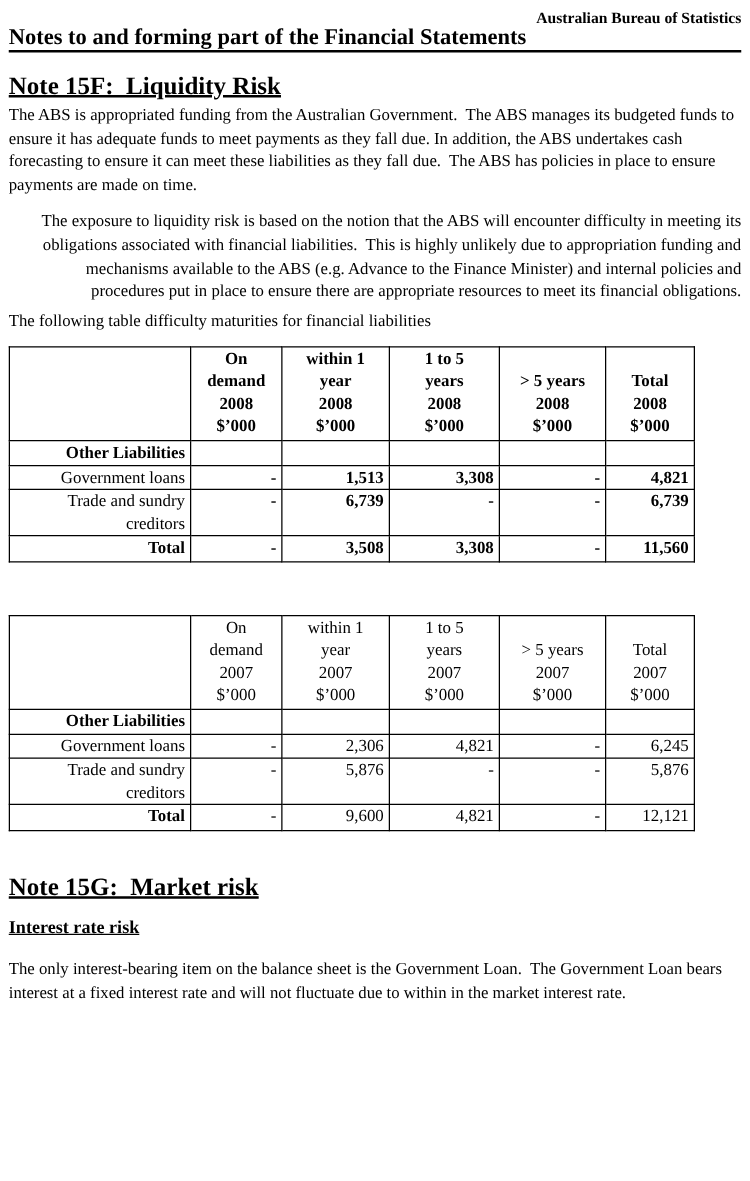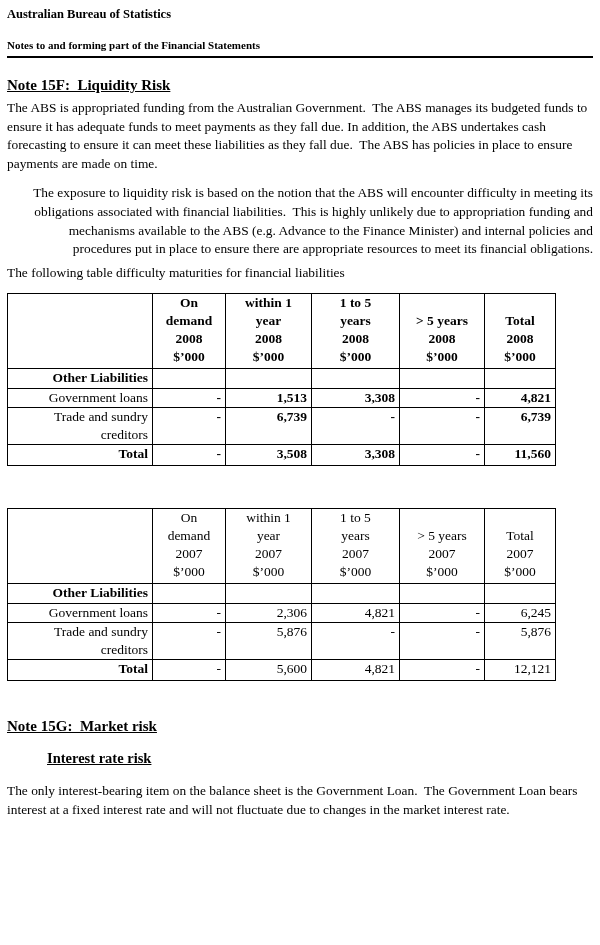--- a/index.html
+++ b/index.html
@@ -8,50 +8,49 @@
     width: 600px;
     height: 945px;
     background: #fff;
     color: #000;
     font-family: "Liberation Serif", "DejaVu Serif", serif;
     padding: 7px 7px 0 7px;
     overflow: hidden;
     position: relative;
   }
   .doc-title {
-    text-align: left;
+    text-align: right;
     font-weight: bold;
     font-size: 12.5px;
     line-height: 14px;
   }
   .doc-subtitle {
-    margin-top: 17px;
-    font-weight: bold;
-    font-size: 11px;
+    margin-top: 1px;
+    font-weight: bold;
+    font-size: 18px;
     line-height: 15px;
     padding-bottom: 3px;
     border-bottom: 2px solid #000;
     white-space: pre-wrap;
   }
   .note-heading {
     margin-top: 18px;
     font-weight: bold;
-    font-size: 15px;
+    font-size: 20px;
     line-height: 18px;
     text-decoration: underline;
     white-space: pre-wrap;
   }
   .sub-heading {
     margin-top: 14px;
     font-weight: bold;
     font-size: 14.5px;
     line-height: 18px;
     text-decoration: underline;
     white-space: pre-wrap;
-    margin-left: 40px;
   }
   p.body-text {
     margin-top: 5px;
     font-size: 13.4px;
     line-height: 18.6px;
     white-space: pre-wrap;
   }
   p.tight { margin-top: 11px; text-align: right; }
   .mat-table {
     border-collapse: collapse;
@@ -217,28 +216,28 @@
       <td class="lbl">Trade and sundry creditors</td>
       <td class="num">-</td>
       <td class="num">5,876</td>
       <td class="num">-</td>
       <td class="num">-</td>
       <td class="num">5,876</td>
     </tr>
     <tr class="tot">
       <td class="lbl b">Total</td>
       <td class="num">-</td>
-      <td class="num">5,600</td>
+      <td class="num">9,600</td>
       <td class="num">4,821</td>
       <td class="num">-</td>
       <td class="num">12,121</td>
     </tr>
   </tbody>
     </table>
 
   <div class="note-heading" style="margin-top:36px">Note 15G:  Market risk</div>
 
 
   <div class="sub-heading">Interest rate risk</div>
 
-  <p class="body-text" style="margin-top:15px">The only interest-bearing item on the balance sheet is the Government Loan.  The Government Loan bears interest at a fixed interest rate and will not fluctuate due to changes in the market interest rate.</p>
+  <p class="body-text" style="margin-top:15px">The only interest-bearing item on the balance sheet is the Government Loan.  The Government Loan bears interest at a fixed interest rate and will not fluctuate due to within in the market interest rate.</p>
 
 </div>
 
 </body></html>

